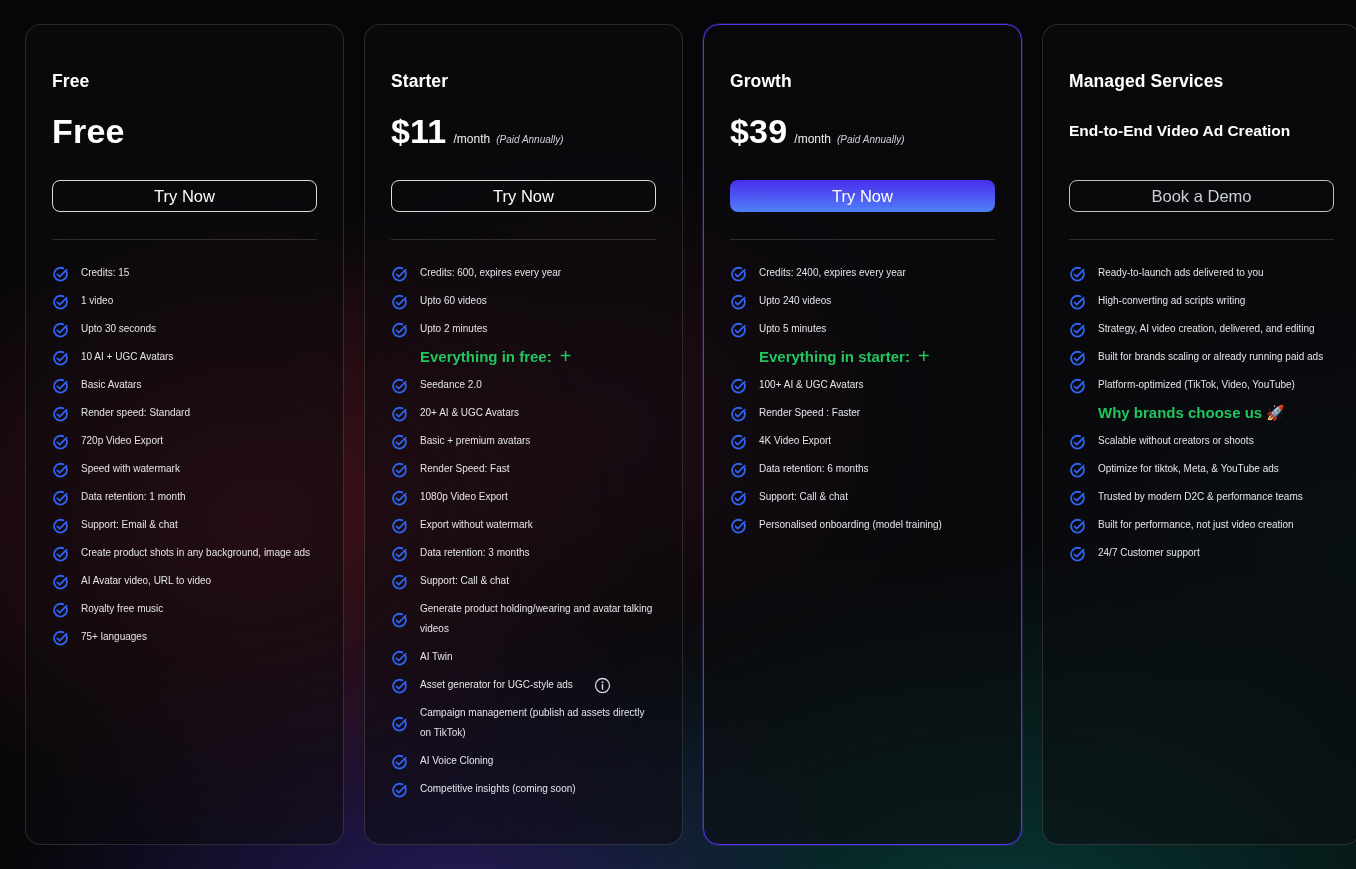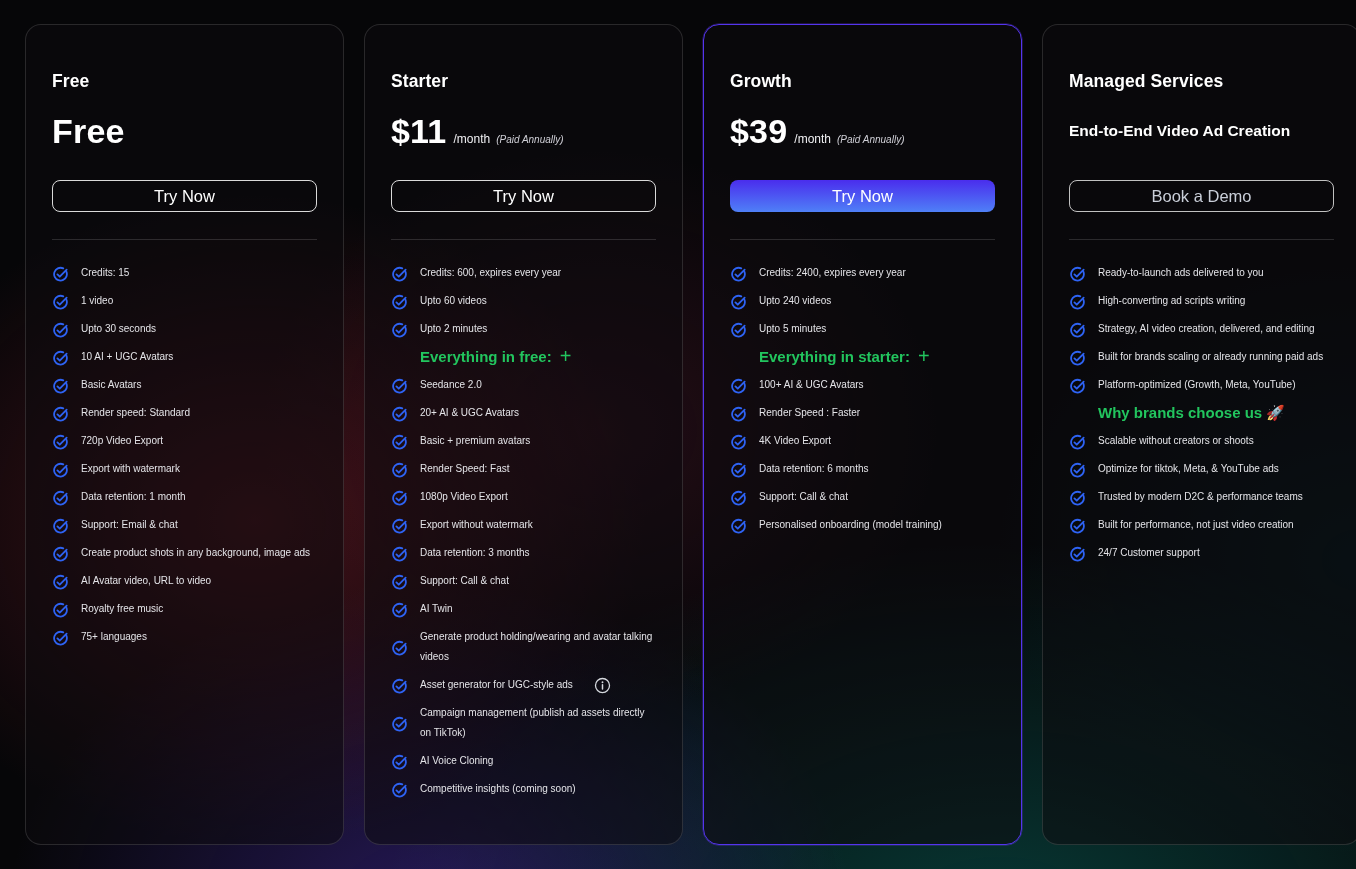--- a/index.html
+++ b/index.html
@@ -134,21 +134,21 @@
           </span>
           <span class="txt">720p Video Export</span>
         </li>
         <li class="feature">
           <span class="check-ic">
             <svg viewBox="0 0 16 16" width="17" height="17">
               <circle cx="8" cy="8.6" r="6" fill="none" stroke="#2e63f4" stroke-width="1.7" stroke-linecap="round" stroke-dasharray="32.7 5" transform="rotate(-25 8 8.6)"></circle>
               <path d="M5.1 8.9 L7.3 11 L13.8 4.4" fill="none" stroke="#2e63f4" stroke-width="1.7" stroke-linecap="round" stroke-linejoin="round"></path>
             </svg>
           </span>
-          <span class="txt">Export with watermark</span>
+          <span class="txt">Speed with watermark</span>
         </li>
         <li class="feature">
           <span class="check-ic">
             <svg viewBox="0 0 16 16" width="17" height="17">
               <circle cx="8" cy="8.6" r="6" fill="none" stroke="#2e63f4" stroke-width="1.7" stroke-linecap="round" stroke-dasharray="32.7 5" transform="rotate(-25 8 8.6)"></circle>
               <path d="M5.1 8.9 L7.3 11 L13.8 4.4" fill="none" stroke="#2e63f4" stroke-width="1.7" stroke-linecap="round" stroke-linejoin="round"></path>
             </svg>
           </span>
           <span class="txt">Data retention: 1 month</span>
         </li>
@@ -312,30 +312,30 @@
           </span>
           <span class="txt">Support: Call &amp; chat</span>
         </li>
         <li class="feature">
           <span class="check-ic">
             <svg viewBox="0 0 16 16" width="17" height="17">
               <circle cx="8" cy="8.6" r="6" fill="none" stroke="#2e63f4" stroke-width="1.7" stroke-linecap="round" stroke-dasharray="32.7 5" transform="rotate(-25 8 8.6)"></circle>
               <path d="M5.1 8.9 L7.3 11 L13.8 4.4" fill="none" stroke="#2e63f4" stroke-width="1.7" stroke-linecap="round" stroke-linejoin="round"></path>
             </svg>
           </span>
+          <span class="txt">Generate product holding/wearing and avatar talking videos</span>
+        </li>
+        <li class="feature">
+          <span class="check-ic">
+            <svg viewBox="0 0 16 16" width="17" height="17">
+              <circle cx="8" cy="8.6" r="6" fill="none" stroke="#2e63f4" stroke-width="1.7" stroke-linecap="round" stroke-dasharray="32.7 5" transform="rotate(-25 8 8.6)"></circle>
+              <path d="M5.1 8.9 L7.3 11 L13.8 4.4" fill="none" stroke="#2e63f4" stroke-width="1.7" stroke-linecap="round" stroke-linejoin="round"></path>
+            </svg>
+          </span>
           <span class="txt">AI Twin</span>
-        </li>
-        <li class="feature">
-          <span class="check-ic">
-            <svg viewBox="0 0 16 16" width="17" height="17">
-              <circle cx="8" cy="8.6" r="6" fill="none" stroke="#2e63f4" stroke-width="1.7" stroke-linecap="round" stroke-dasharray="32.7 5" transform="rotate(-25 8 8.6)"></circle>
-              <path d="M5.1 8.9 L7.3 11 L13.8 4.4" fill="none" stroke="#2e63f4" stroke-width="1.7" stroke-linecap="round" stroke-linejoin="round"></path>
-            </svg>
-          </span>
-          <span class="txt">Generate product holding/wearing and avatar talking videos</span>
         </li>
         <li class="feature">
           <span class="check-ic">
             <svg viewBox="0 0 16 16" width="17" height="17">
               <circle cx="8" cy="8.6" r="6" fill="none" stroke="#2e63f4" stroke-width="1.7" stroke-linecap="round" stroke-dasharray="32.7 5" transform="rotate(-25 8 8.6)"></circle>
               <path d="M5.1 8.9 L7.3 11 L13.8 4.4" fill="none" stroke="#2e63f4" stroke-width="1.7" stroke-linecap="round" stroke-linejoin="round"></path>
             </svg>
           </span>
           <span class="txt" style="flex: 0 0 auto;">Asset generator for UGC-style ads</span>
           <span class="info-ic">
@@ -516,21 +516,21 @@
           </span>
           <span class="txt">Built for brands scaling or already running paid ads</span>
         </li>
         <li class="feature">
           <span class="check-ic">
             <svg viewBox="0 0 16 16" width="17" height="17">
               <circle cx="8" cy="8.6" r="6" fill="none" stroke="#2e63f4" stroke-width="1.7" stroke-linecap="round" stroke-dasharray="32.7 5" transform="rotate(-25 8 8.6)"></circle>
               <path d="M5.1 8.9 L7.3 11 L13.8 4.4" fill="none" stroke="#2e63f4" stroke-width="1.7" stroke-linecap="round" stroke-linejoin="round"></path>
             </svg>
           </span>
-          <span class="txt">Platform-optimized (Growth, Meta, YouTube)</span>
+          <span class="txt">Platform-optimized (TikTok, Video, YouTube)</span>
         </li>
         <li class="green-row">
           <span>Why brands choose us 🚀</span>
         </li>
         <li class="feature">
           <span class="check-ic">
             <svg viewBox="0 0 16 16" width="17" height="17">
               <circle cx="8" cy="8.6" r="6" fill="none" stroke="#2e63f4" stroke-width="1.7" stroke-linecap="round" stroke-dasharray="32.7 5" transform="rotate(-25 8 8.6)"></circle>
               <path d="M5.1 8.9 L7.3 11 L13.8 4.4" fill="none" stroke="#2e63f4" stroke-width="1.7" stroke-linecap="round" stroke-linejoin="round"></path>
             </svg>

